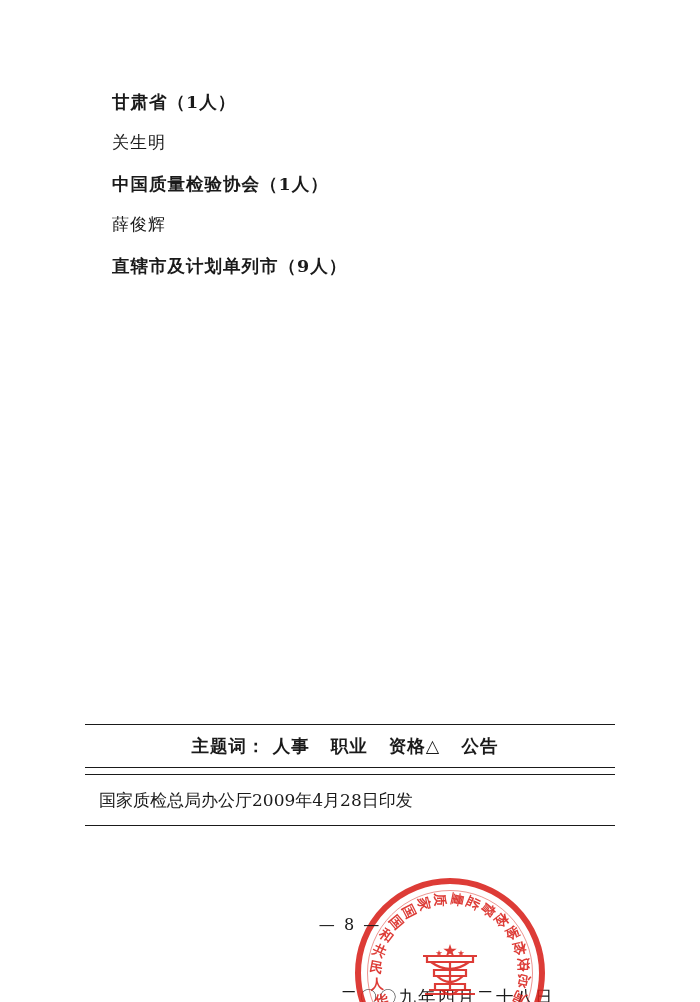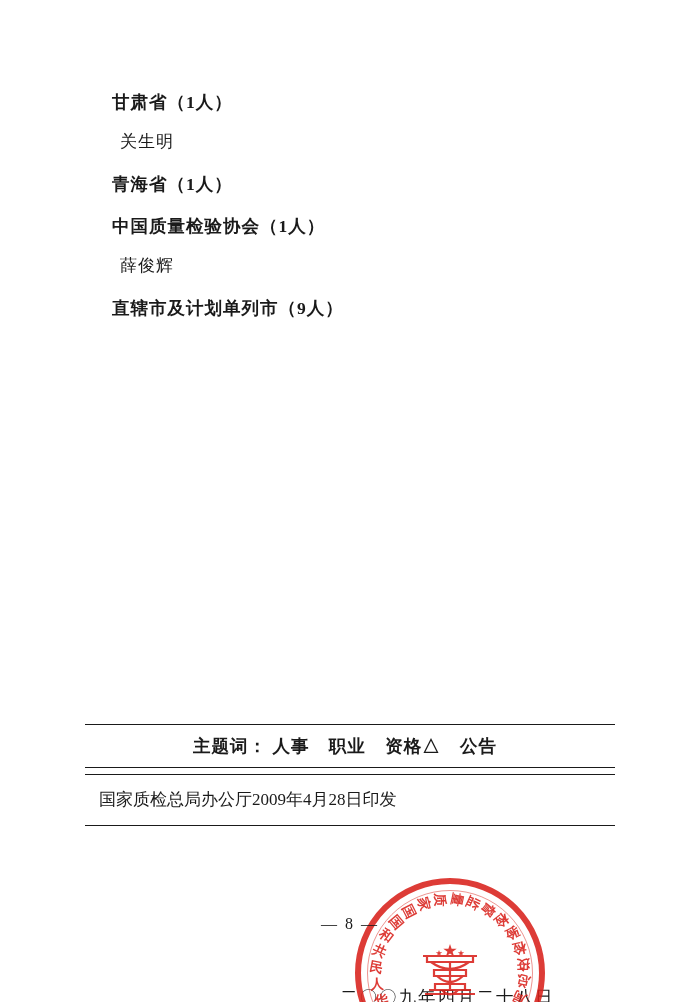--- a/index.html
+++ b/index.html
@@ -13,21 +13,20 @@
     font-family: "DejaVu Serif", "Liberation Serif", serif;
     color: #1a1a1a;
     position: relative;
     overflow: hidden;
   }
   .page {
     position: relative;
     width: 700px;
     height: 814px;
     box-sizing: border-box;
-    font-family: Liberation Serif, serif;
   }
 
   
   .content {
     position: absolute;
     left: 112px;
     top: 82px;
     width: 480px;
   }
   .group {
@@ -43,21 +42,21 @@
   .group-names {
     font-size: 17px;
     letter-spacing: 1px;
     line-height: 40px;
     white-space: nowrap;
   }
   .group-names .nm {
     display: inline-block;
     margin-right: 16px;
   }
-  .group-names .nm:last-child { margin-right: 0; margin-left: 8px; }
+  .group-names .nm:last-child { margin-right: 0; }
 
   
   .seal-area {
     position: absolute;
     left: 0;
     top: 430px;
     width: 700px;
     height: 230px;
   }
   .date-line {
@@ -177,21 +176,20 @@
   <div class="content">
 
     <div class="group">
       <div class="group-head">甘肃省（1人）</div>
       <div class="group-names">
         <span class="nm">关生明</span>
       </div>
     </div>
 
     <div class="group">
-      <div class="group-head">青海省（1人）</div>
     </div>
 
     <div class="group">
       <div class="group-head">中国质量检验协会（1人）</div>
       <div class="group-names">
         <span class="nm">薛俊辉</span>
       </div>
     </div>
 
     <div class="group">

